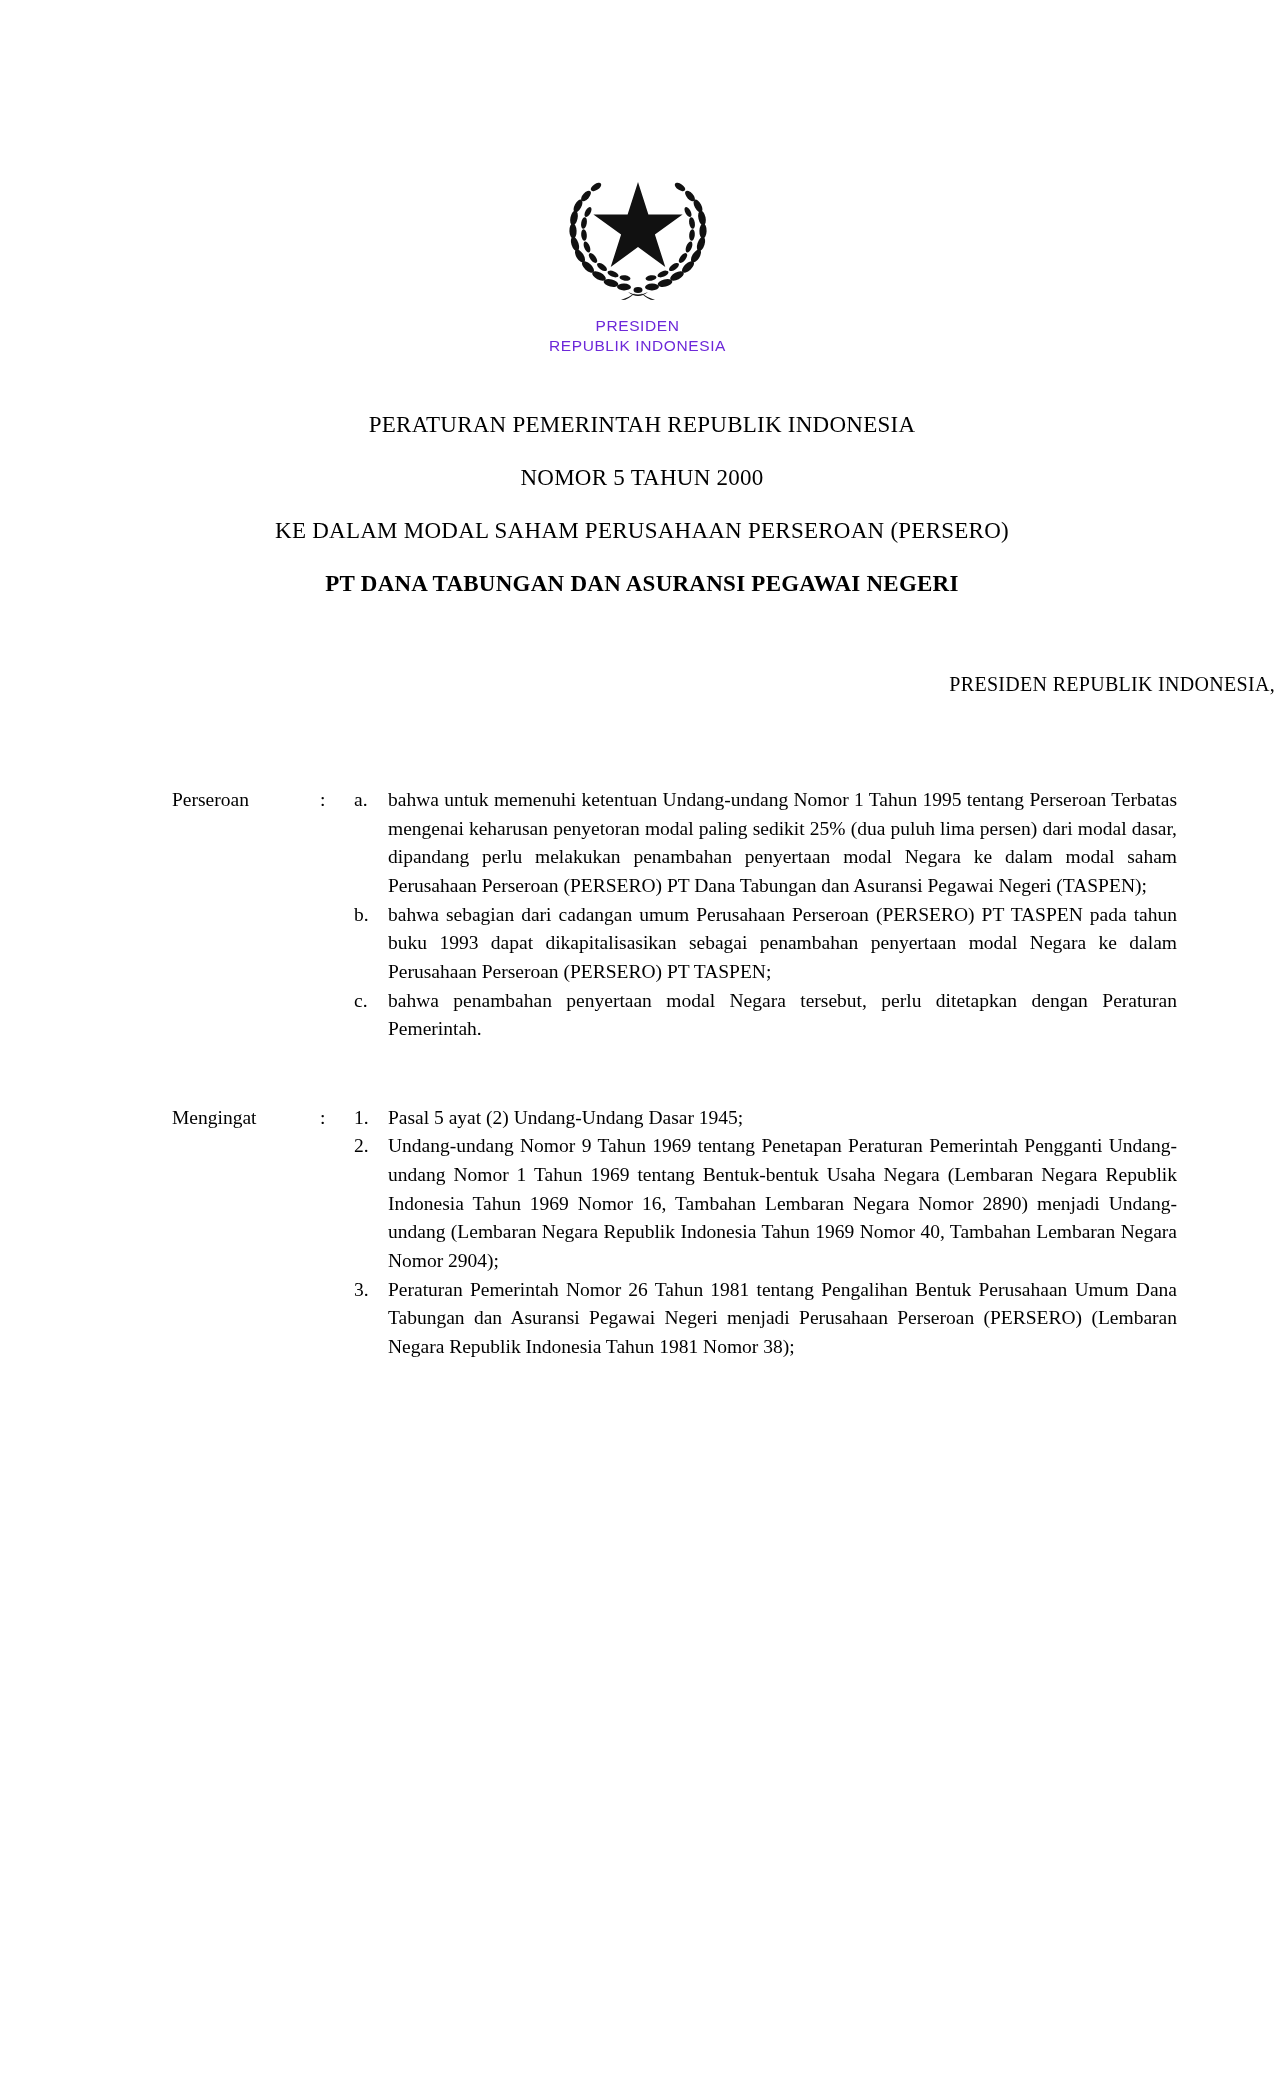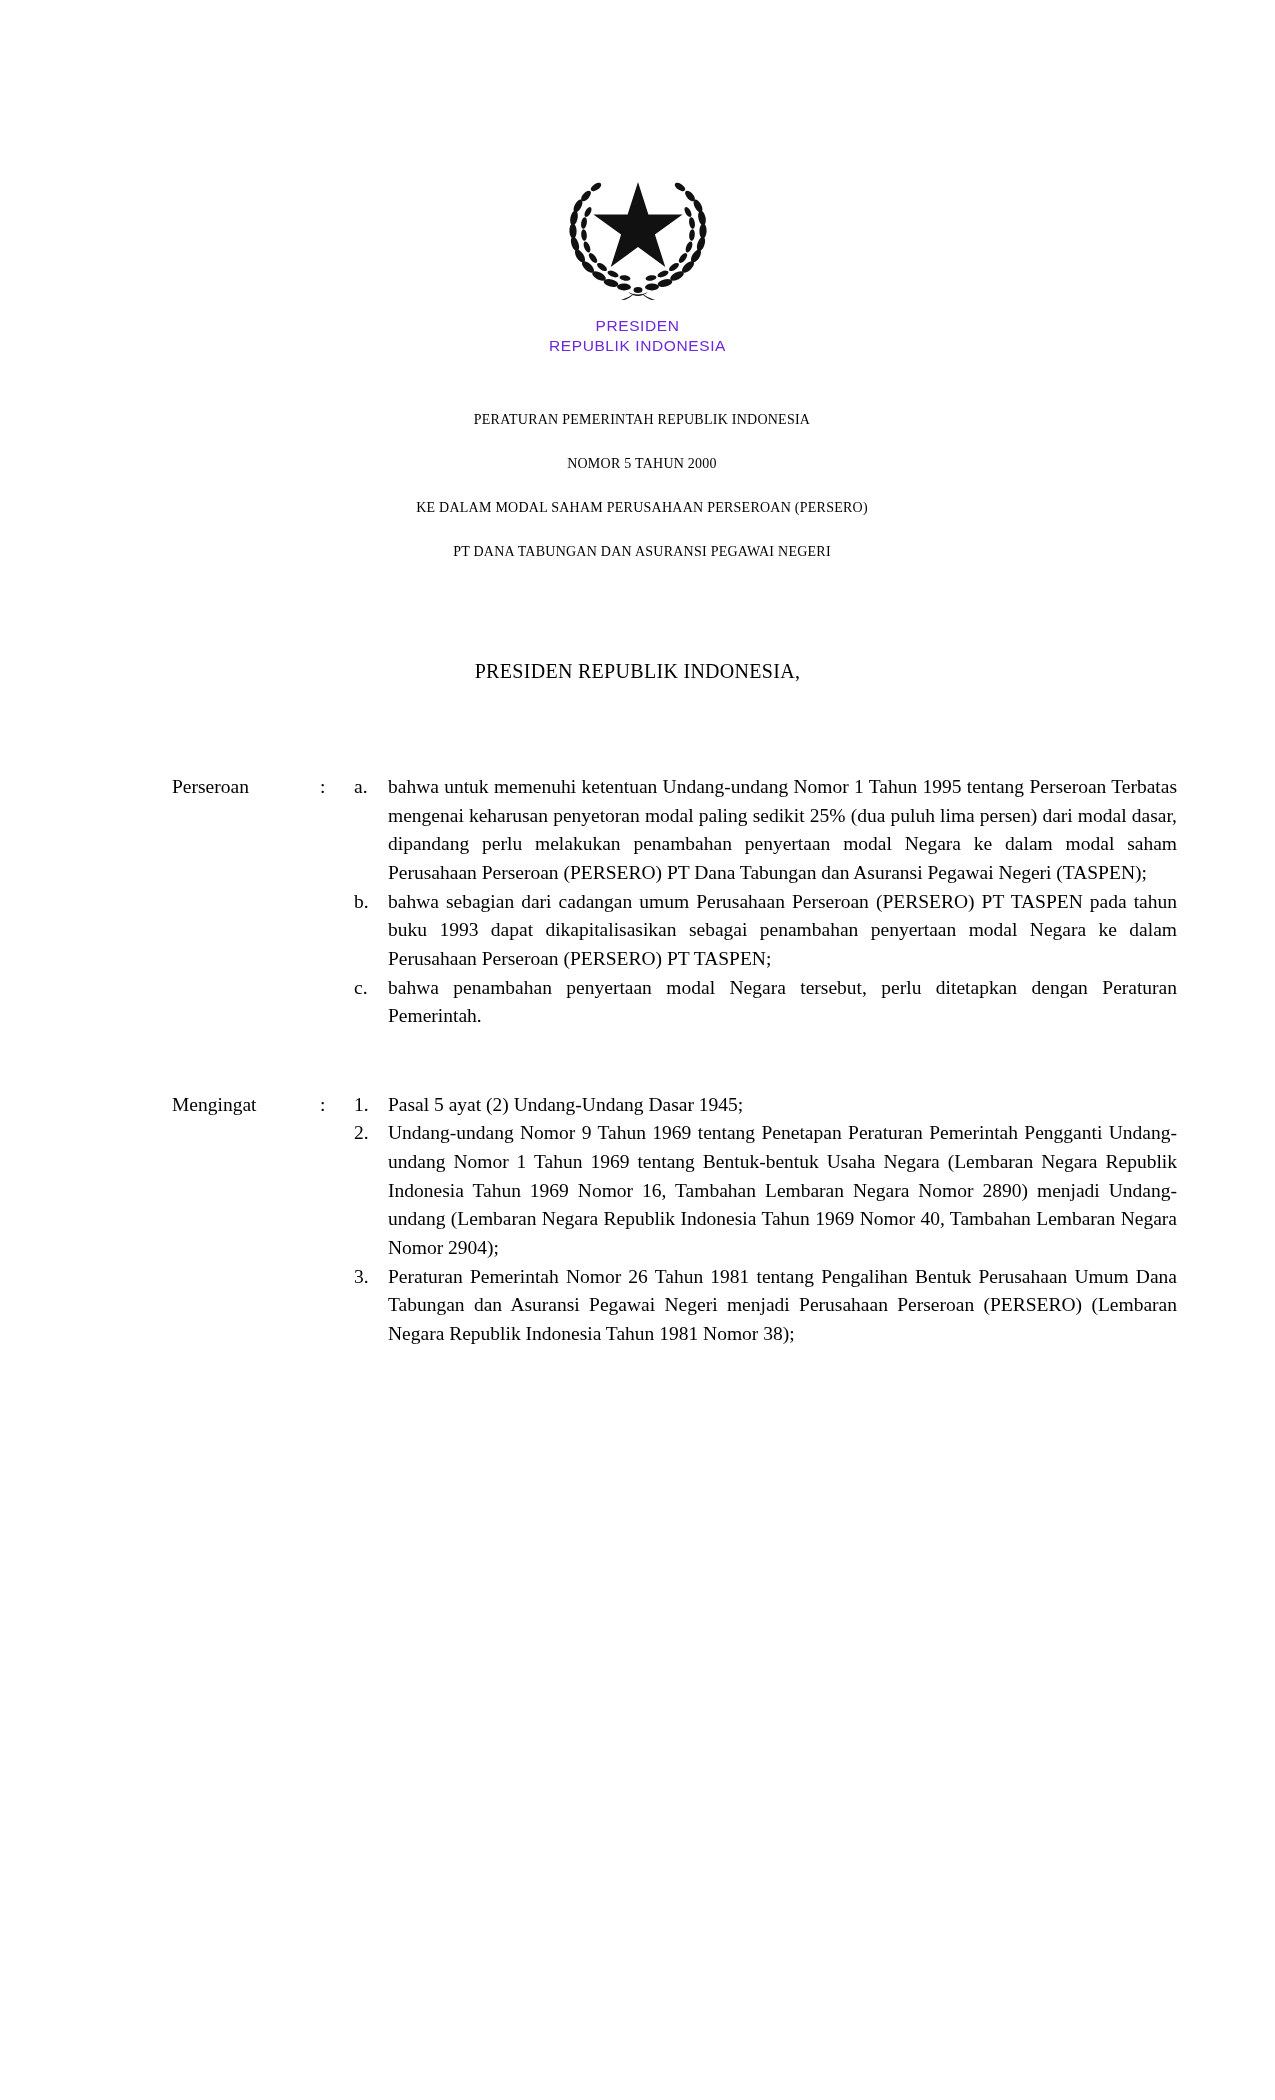--- a/index.html
+++ b/index.html
@@ -44,32 +44,32 @@
     letter-spacing: 0.6px;
     color: #6d28d9;
   }
 
   
   .title-block {
     margin-top: 56px;
     text-align: center;
   }
   .title-line {
-    font-size: 14px;
+    font-size: 23px;
     line-height: 1.0;
     letter-spacing: 0.25px;
     margin-bottom: 30px;
     white-space: nowrap;
     padding-left: 9px;
   }
-  .title-line:last-child { margin-bottom: 0; }
+  .title-line:last-child { margin-bottom: 0; font-weight: bold; }
 
   .presiden-line {
-    margin-top: 101px;
-    text-align: center;
+    margin-top: 78px;
+    text-align: right;
     font-size: 20px;
     letter-spacing: 0.3px;
   }
 
   
   .clauses {
     margin-top: 90px;
     padding-left: 172px;
     padding-right: 98px;
   }

